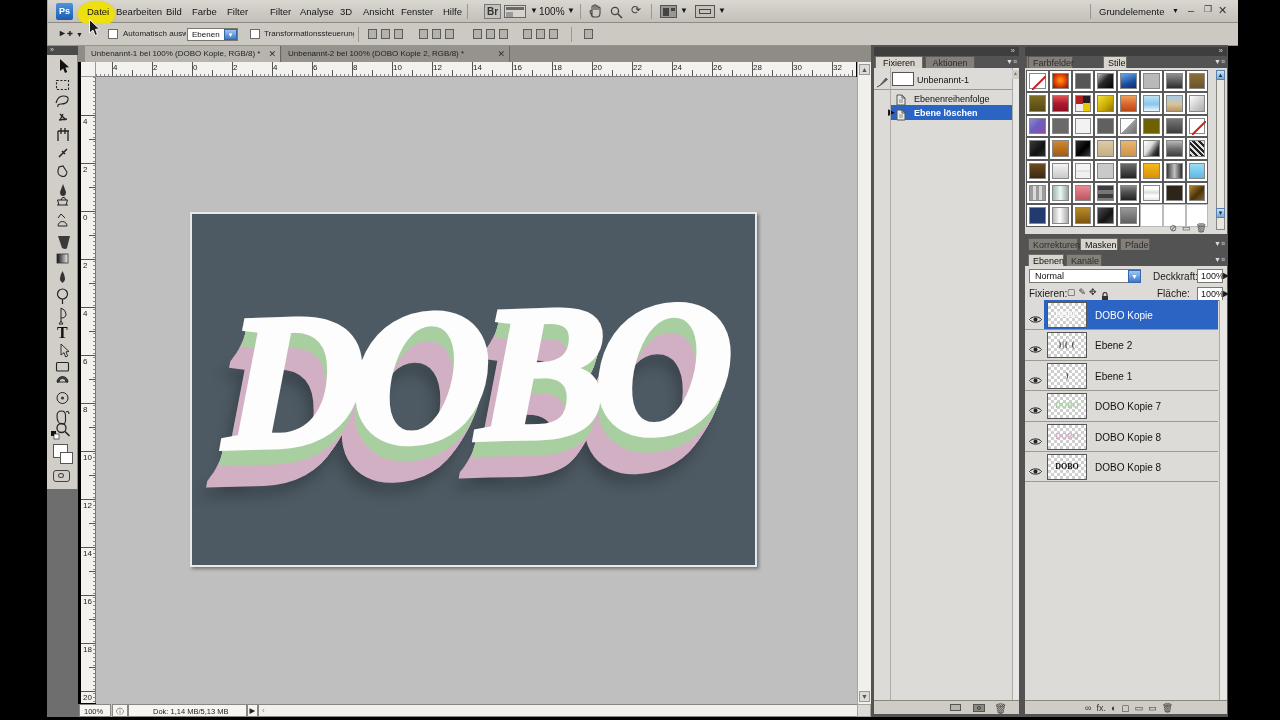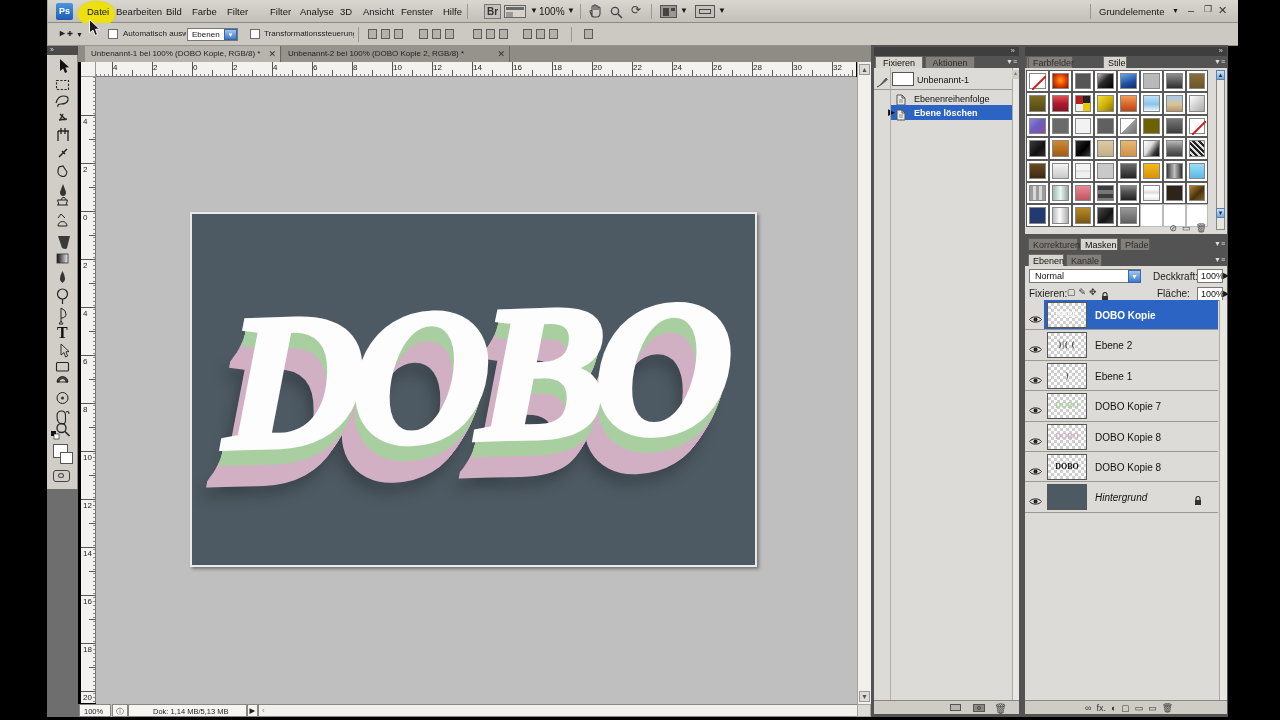--- a/index.html
+++ b/index.html
@@ -564,21 +564,21 @@
 <div style="position:absolute;right:0;top:34px;width:8px;height:400px;background:#e8e7e3;border-left:1px solid #aaa"></div>
 </div>
 <div style="position:absolute;left:1025px;top:0;width:194px;height:720px;pointer-events:none">
 <div class="lrow lsel" style="top:300.0px;height:30.4px">
       <div class="lselbar"></div>
       <span class="eye"><svg width="13" height="9" viewBox="0 0 13 9">
           <path d="M0.5 4.5 C3 1 10 1 12.5 4.5 C10 8 3 8 0.5 4.5 Z" fill="none" stroke="#222" stroke-width="1"></path>
           <circle cx="6.5" cy="4.5" r="2" fill="#222"></circle>
         </svg></span>
       <span class="lthumb" style="background-image:linear-gradient(45deg,#cfcfcf 25%,transparent 25%,transparent 75%,#cfcfcf 75%),linear-gradient(45deg,#cfcfcf 25%,transparent 25%,transparent 75%,#cfcfcf 75%);background-size:6px 6px;background-position:0 0,3px 3px;background-color:#fff;"><span class="tht" style="color:#fff;text-shadow:0 0 1px #bbb">DOBO</span></span>
-      <span class="lname" style="color:#fff;font-weight:bold;">DOBO Kopie</span>
+      <span class="lname" style="color:#fff;font-weight:normal;">DOBO Kopie</span>
     </div>
 <div class="lrow" style="top:330.4px;height:30.4px">
       <span class="eye"><svg width="13" height="9" viewBox="0 0 13 9">
           <path d="M0.5 4.5 C3 1 10 1 12.5 4.5 C10 8 3 8 0.5 4.5 Z" fill="none" stroke="#222" stroke-width="1"></path>
           <circle cx="6.5" cy="4.5" r="2" fill="#222"></circle>
         </svg></span>
       <span class="lthumb" style="background-image:linear-gradient(45deg,#cfcfcf 25%,transparent 25%,transparent 75%,#cfcfcf 75%),linear-gradient(45deg,#cfcfcf 25%,transparent 25%,transparent 75%,#cfcfcf 75%);background-size:6px 6px;background-position:0 0,3px 3px;background-color:#fff;"><span class="tht" style="color:#333;letter-spacing:1px">)|(&nbsp;(</span></span>
       <span class="lname" style="">Ebene 2</span>
     </div>
 <div class="lrow" style="top:360.8px;height:30.4px">
@@ -606,30 +606,18 @@
       <span class="lname" style="">DOBO Kopie 8</span>
     </div>
 <div class="lrow" style="top:452.0px;height:30.4px">
       <span class="eye"><svg width="13" height="9" viewBox="0 0 13 9">
           <path d="M0.5 4.5 C3 1 10 1 12.5 4.5 C10 8 3 8 0.5 4.5 Z" fill="none" stroke="#222" stroke-width="1"></path>
           <circle cx="6.5" cy="4.5" r="2" fill="#222"></circle>
         </svg></span>
       <span class="lthumb" style="background-image:linear-gradient(45deg,#cfcfcf 25%,transparent 25%,transparent 75%,#cfcfcf 75%),linear-gradient(45deg,#cfcfcf 25%,transparent 25%,transparent 75%,#cfcfcf 75%);background-size:6px 6px;background-position:0 0,3px 3px;background-color:#fff;"><span class="tht" style="color:#111">DOBO</span></span>
       <span class="lname" style="">DOBO Kopie 8</span>
     </div>
-<div class="lrow" style="top:482.4px;height:30.4px">
-      <span class="eye"><svg width="13" height="9" viewBox="0 0 13 9">
-          <path d="M0.5 4.5 C3 1 10 1 12.5 4.5 C10 8 3 8 0.5 4.5 Z" fill="none" stroke="#222" stroke-width="1"></path>
-          <circle cx="6.5" cy="4.5" r="2" fill="#222"></circle>
-        </svg></span>
-      <span class="lthumb" style="background:#4d5963;"></span>
-      <span class="lname" style="font-style:italic;">Hintergrund</span>
-      <span class="locki"><svg width="8" height="10" viewBox="0 0 8 10">
-          <rect x="1" y="4" width="6" height="5" fill="#333"></rect>
-          <path d="M2 4 V2.5 A2 2 0 0 1 6 2.5 V4" fill="none" stroke="#333" stroke-width="1.2"></path>
-        </svg></span>
-    </div>
 </div>
 <div id="layerbot">
     <span style="position:absolute;left:60px;top:2px;font-size:9px;color:#333">∞&nbsp;&nbsp;fx.&nbsp;&nbsp;◐&nbsp;&nbsp;▢&nbsp;&nbsp;▭&nbsp;&nbsp;▭&nbsp;&nbsp;🗑</span>
   </div>
 <svg style="position:absolute;left:88px;top:19px;z-index:6" width="13" height="20" viewBox="0 0 13 20">
 <path d="M1.5 0.5 L1.5 14 L5 11.2 L7 16.5 L9.5 15.5 L7.5 10.3 L11.5 10 Z" fill="#1a1a1a" stroke="#f5f5f5" stroke-width="1"></path>
   </svg>
 </body></html>

